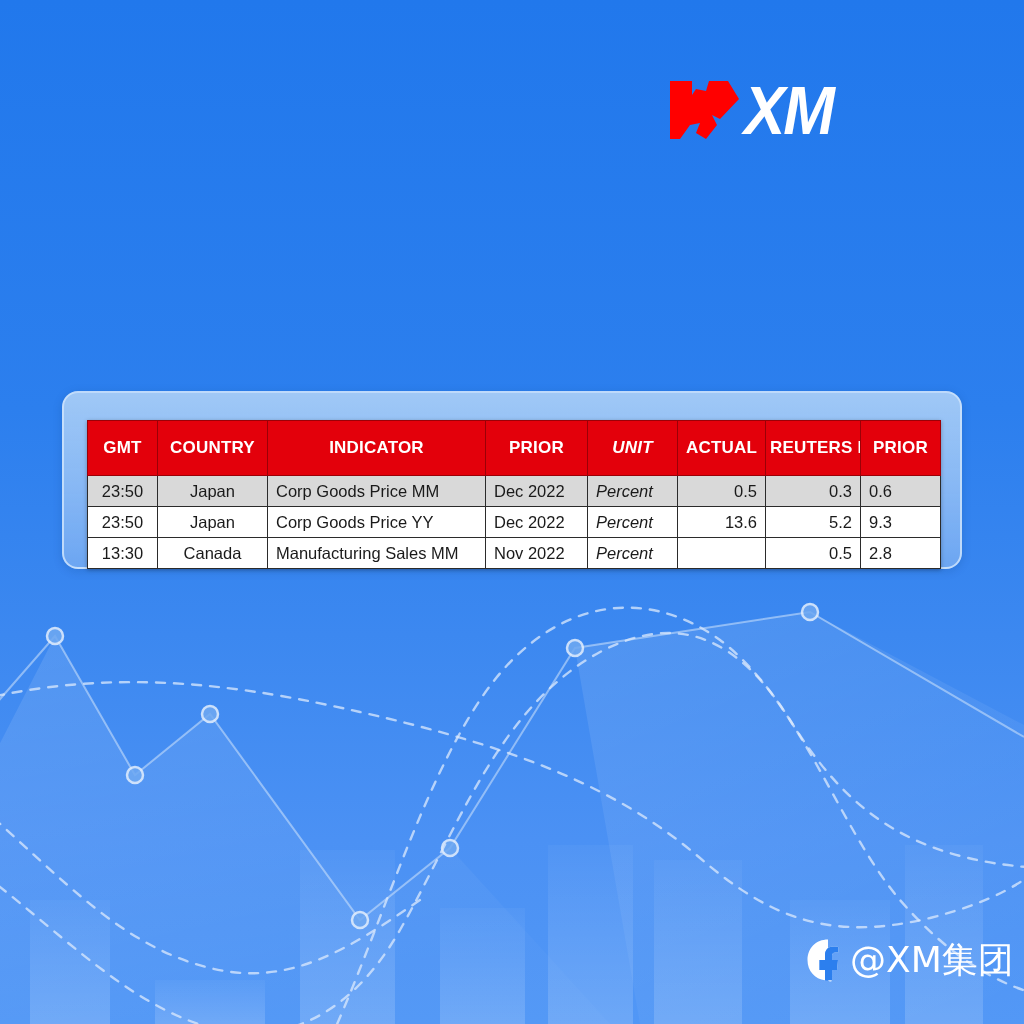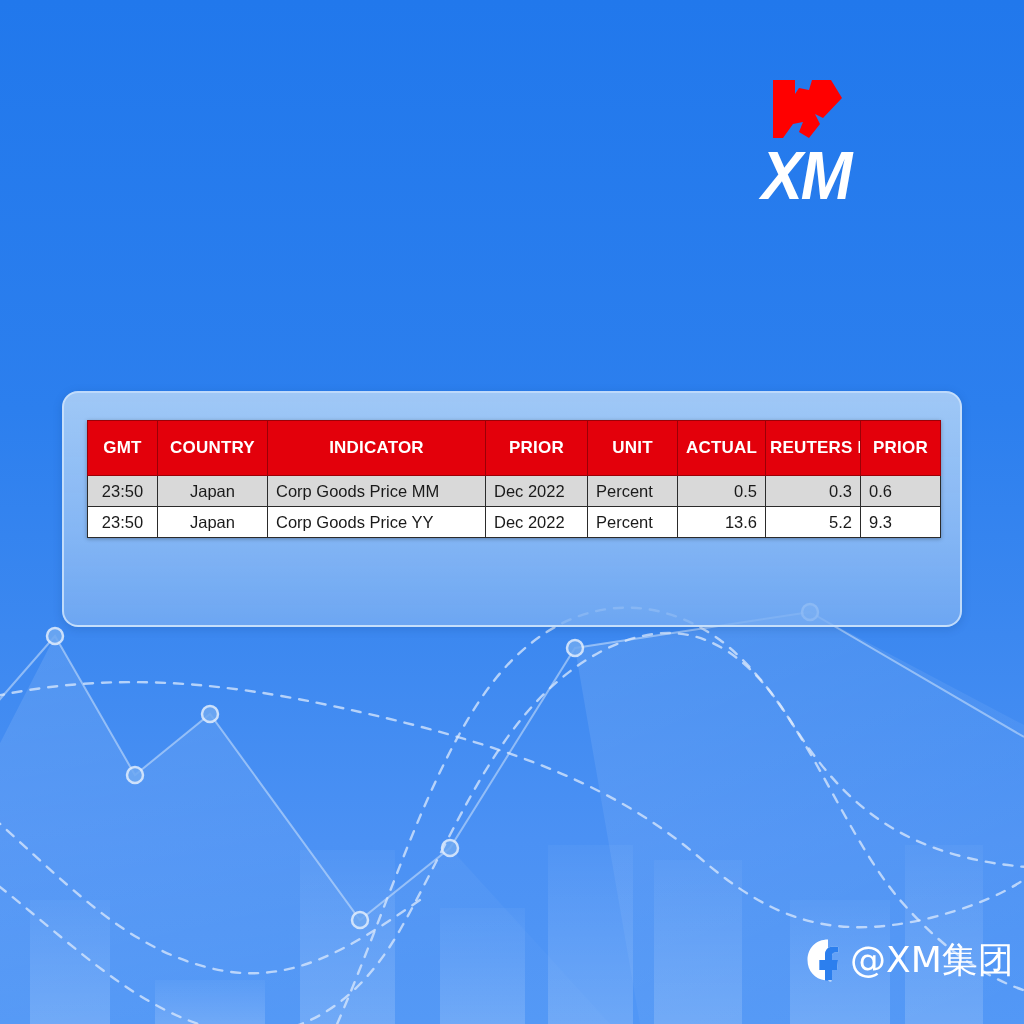--- a/index.html
+++ b/index.html
@@ -26,27 +26,26 @@
     position: absolute;
     inset: 0;
     width: 1024px;
     height: 1024px;
     pointer-events: none;
   }
 
   
   #logo {
     position: absolute;
-    left: 684px;
+    left: 662px;
     top: 74px;
     width: 240px;
     height: 72px;
     display: flex;
     align-items: center;
-    flex-direction: column;
   }
   #logo .mark {
     width: 78px;
     height: 70px;
     flex: 0 0 auto;
   }
   #logo .wordmark {
     font-family: "Liberation Sans", sans-serif;
     font-style: italic;
     font-weight: bold;
@@ -58,21 +57,21 @@
     transform: scaleY(1.12);
     transform-origin: center;
   }
 
   
   #panel {
     position: absolute;
     left: 62px;
     top: 391px;
     width: 900px;
-    height: 236px;
+    height: 178px;
     border-radius: 16px;
     background: linear-gradient(180deg, rgba(176,210,247,0.88) 0%, rgba(150,193,245,0.85) 55%, rgba(120,173,242,0.82) 100%);
     border: 2px solid rgba(205,227,252,0.85);
     box-shadow: 0 2px 10px rgba(10,50,110,0.18);
     box-sizing: border-box;
   }
 
   #econ-table {
     position: absolute;
     left: 23px;
@@ -105,21 +104,21 @@
     padding: 2px 4px;
   }
   #econ-table tbody tr.alt td { background: #D9D9D9; }
   #econ-table tbody tr.plain td { background: #ffffff; }
   #econ-table tbody td { color: #1a1a1a; }
 
   .c-gmt    { width: 70px;  text-align: center; }
   .c-country{ width: 110px; text-align: center; }
   .c-ind    { width: 218px; text-align: left; }
   .c-period { width: 102px; text-align: left; }
-  .c-unit   { width: 90px;  text-align: left; }
+  .c-unit   { width: 90px;  text-align: left; font-style: italic; }
   .c-actual { width: 88px;  text-align: right; }
   .c-poll   { width: 95px;  text-align: right; }
   .c-prior  { width: 80px;  text-align: left; }
 
   
   #watermark {
     position: absolute;
     left: 806px;
     top: 930px;
     height: 60px;
@@ -234,20 +233,30 @@
         <tr class="plain">
           <td class="c-gmt">23:50</td>
           <td class="c-country">Japan</td>
           <td class="c-ind">Corp Goods Price YY</td>
           <td class="c-period">Dec 2022</td>
           <td class="c-unit">Percent</td>
           <td class="c-actual">13.6</td>
           <td class="c-poll">5.2</td>
           <td class="c-prior">9.3</td>
         </tr>
+        <tr class="plain">
+          <td class="c-gmt">13:30</td>
+          <td class="c-country">Canada</td>
+          <td class="c-ind">Manufacturing Sales MM</td>
+          <td class="c-period">Nov 2022</td>
+          <td class="c-unit">Percent</td>
+          <td class="c-actual"></td>
+          <td class="c-poll">0.5</td>
+          <td class="c-prior">2.8</td>
+        </tr>
       </tbody>
     </table>
   </div>
 
   <div id="watermark">
     <svg class="fb" viewBox="0 0 44 44" xmlns="http://www.w3.org/2000/svg">
       <path d="M22 1.5 C10 1.5 1.5 10 1.5 22 C1.5 33 9 41 19 42.3 L19 42.3 L19 42.5 L19 32 L13.5 32 L13.5 22 L19 22 L19 17.2 C19 11.6 22.4 8.6 27.4 8.6 C29.8 8.6 32.3 9 32.3 9 L32.3 14.4 L29.6 14.4 C26.9 14.4 26 16.1 26 17.8 L26 22 L32 22 L31 32 L26 32 L26 43 C26 43 24 44.2 22 42.5 Z" fill="#ffffff"></path>
       <path d="M26 43 L26 32 L31 32 L32 22 L26 22 L26 17.8 C26 16.1 26.9 14.4 29.6 14.4 L32.3 14.4 L32.3 9 C32.3 9 29.8 8.6 27.4 8.6 C22.4 8.6 19 11.6 19 17.2 L19 22 L13.5 22 L13.5 32 L19 32 L19 42.3 C20 42.4 21 42.5 22 42.5 C23.4 42.5 24.7 42.4 26 42.1 Z" fill="#2C7FEE"></path>
     </svg>
     <span class="handle">@XM集团</span>

